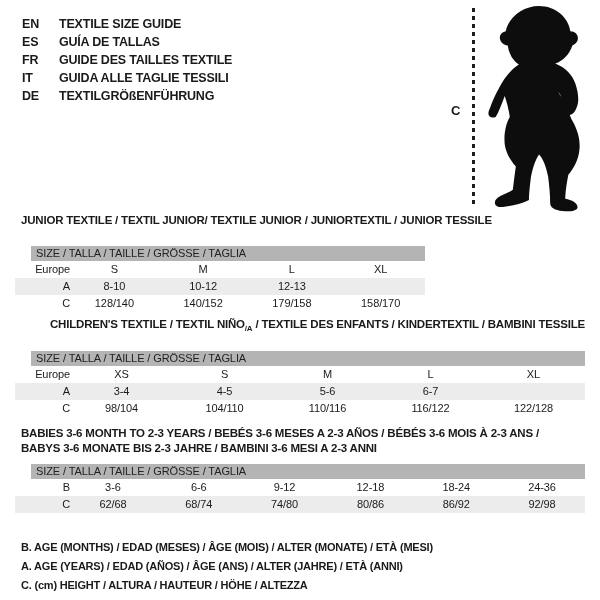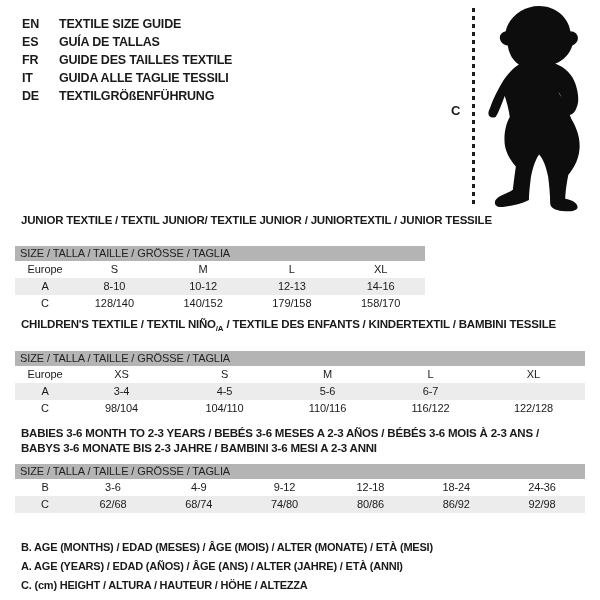--- a/index.html
+++ b/index.html
@@ -26,29 +26,29 @@
   
   .size-table{position:absolute;left:15px;}
   .t0{top:213px;width:410px;}
   .t1{top:317px;width:570px;}
   .t2{top:426px;width:570px;}
   .table-title{
     font-weight:bold;font-size:11.5px;line-height:15px;letter-spacing:-0.2px;
     margin:0 0 0 6px;white-space:nowrap;
   }
   .t0 .table-title-wrap{margin-bottom:18px;}
-  .t1 .table-title-wrap{margin-bottom:15px;}
+  .t1 .table-title-wrap{margin-bottom:15px;text-align:right;}
   .t2 .table-title-wrap{margin-bottom:8px;}
   .sub{font-size:8px;vertical-align:sub;}
   .size-bar{
     height:15px;line-height:15px;font-size:11px;padding-left:5px;
-    letter-spacing:-0.1px;color:#222;
+    letter-spacing:-0.1px;color:#222;margin-left:16px;
   }
   .grid-row{display:grid;height:17px;line-height:17px;font-size:11px;letter-spacing:-0.1px;}
-  .grid-row .row-label{padding-left:5px;text-align:center;}
+  .grid-row .row-label{padding-left:5px;text-align:right;}
   .grid-row .cell{text-align:center;}
 
   
   .footnotes{position:absolute;left:21px;top:538px;}
   .footnote{font-weight:bold;font-size:11px;line-height:19px;letter-spacing:-0.2px;white-space:nowrap;}
 </style>
 </head>
 <body>
 
 <div class="page">
@@ -127,21 +127,20 @@
         <span class="cell">S</span>
         <span class="cell">M</span>
         <span class="cell">L</span>
         <span class="cell">XL</span>
       </div>
       <div class="grid-row" style="grid-template-columns: 55px repeat(4, 1fr); background: rgb(236, 236, 236);">
         <span class="row-label">A</span>
         <span class="cell">8-10</span>
         <span class="cell">10-12</span>
         <span class="cell">12-13</span>
-        <span class="cell">14-16</span>
       </div>
       <div class="grid-row" style="grid-template-columns: 55px repeat(4, 1fr);">
         <span class="row-label">C</span>
         <span class="cell">128/140</span>
         <span class="cell">140/152</span>
         <span class="cell">179/158</span>
         <span class="cell">158/170</span>
       </div>
     </div>
   <div class="size-table t1">
@@ -175,21 +174,21 @@
     </div>
   <div class="size-table t2">
       <div class="table-title-wrap">
         <div class="table-title"><span>BABIES 3-6 MONTH TO 2-3 YEARS / BEBÉS 3-6 MESES A 2-3 AÑOS / BÉBÉS 3-6 MOIS À 2-3 ANS /</span></div>
         <div class="table-title"><span>BABYS 3-6 MONATE BIS 2-3 JAHRE / BAMBINI 3-6 MESI A 2-3 ANNI</span></div>
       </div>
       <div class="size-bar" style="background: rgb(180, 180, 180);">SIZE / TALLA / TAILLE / GRÖSSE / TAGLIA</div>
       <div class="grid-row" style="grid-template-columns: 55px repeat(6, 1fr);">
         <span class="row-label">B</span>
         <span class="cell">3-6</span>
-        <span class="cell">4-9</span>
+        <span class="cell">6-6</span>
         <span class="cell">9-12</span>
         <span class="cell">12-18</span>
         <span class="cell">18-24</span>
         <span class="cell">24-36</span>
       </div>
       <div class="grid-row" style="grid-template-columns: 55px repeat(6, 1fr); background: rgb(236, 236, 236);">
         <span class="row-label">C</span>
         <span class="cell">62/68</span>
         <span class="cell">68/74</span>
         <span class="cell">74/80</span>

